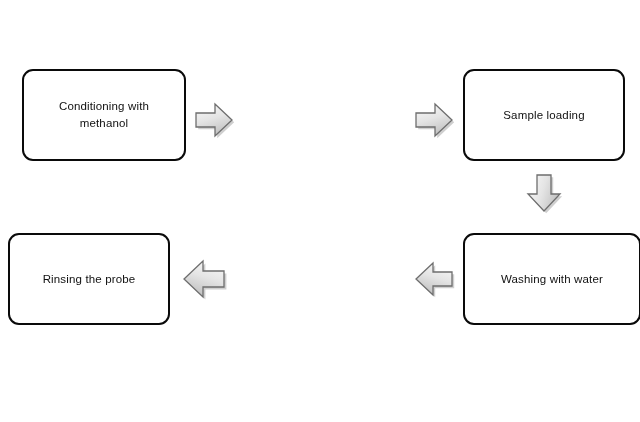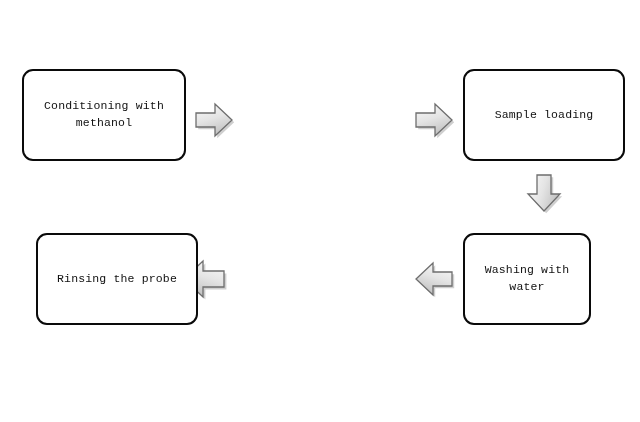--- a/index.html
+++ b/index.html
@@ -7,21 +7,21 @@
     margin: 0;
     padding: 0;
     background: #ffffff;
   }
   #canvas {
     position: relative;
     width: 640px;
     height: 422px;
     background: #ffffff;
     overflow: hidden;
-    font-family: Liberation Mono, monospace;
+    font-family: Liberation Sans, sans-serif;
   }
 
   
   .node {
     position: absolute;
     box-sizing: border-box;
     background: #ffffff;
     border: 2px solid #0a0a0a;
     border-radius: 11px;
     display: flex;
@@ -99,21 +99,21 @@
           <stop offset="0%" stop-color="#fbfbfb"></stop>
           <stop offset="55%" stop-color="#e4e4e4"></stop>
           <stop offset="100%" stop-color="#c4c4c4"></stop>
         </linearGradient>
       </defs>
       <path d="M15 3 L15 22 L6 22 L22 39 L38 22 L29 22 L29 3 Z" fill="#a8a8a8" transform="translate(2.2,2.2)" opacity="0.55"></path>
       <path d="M15 3 L15 22 L6 22 L22 39 L38 22 L29 22 L29 3 Z" fill="url(#gradA3)" stroke="#6e6e6e" stroke-width="1.3" stroke-linejoin="miter"></path>
     </svg>
   </div>
 
-  <div class="node" style="left:463px; top:233px; width:128px; height:92px;">
+  <div class="node" style="left:463px; top:233px; width:178px; height:92px;">
     <span class="label">Washing with water</span>
   </div>
 
   <div class="arrow" style="left:412px; top:257px; width:44px; height:44px;">
     <svg width="44" height="44" viewBox="0 0 44 44">
       <defs>
         <linearGradient id="gradA4" x1="1" y1="0" x2="0.65" y2="1">
           <stop offset="0%" stop-color="#fbfbfb"></stop>
           <stop offset="55%" stop-color="#e4e4e4"></stop>
           <stop offset="100%" stop-color="#c4c4c4"></stop>
@@ -132,17 +132,17 @@
           <stop offset="0%" stop-color="#fbfbfb"></stop>
           <stop offset="55%" stop-color="#e4e4e4"></stop>
           <stop offset="100%" stop-color="#c4c4c4"></stop>
         </linearGradient>
       </defs>
       <path d="M44 16 L23 16 L23 6 L4 24 L23 42 L23 32 L44 32 Z" fill="#a8a8a8" transform="translate(2.4,2.4)" opacity="0.55"></path>
       <path d="M44 16 L23 16 L23 6 L4 24 L23 42 L23 32 L44 32 Z" fill="url(#gradA5)" stroke="#6e6e6e" stroke-width="1.3" stroke-linejoin="miter"></path>
     </svg>
   </div>
 
-  <div class="node" style="left:8px; top:233px; width:162px; height:92px;margin-left:28px;">
+  <div class="node" style="left:8px; top:233px; width:162px; height:92px;">
     <span class="label">Rinsing the probe</span>
   </div>
 
 </div>
 
 </body></html>

